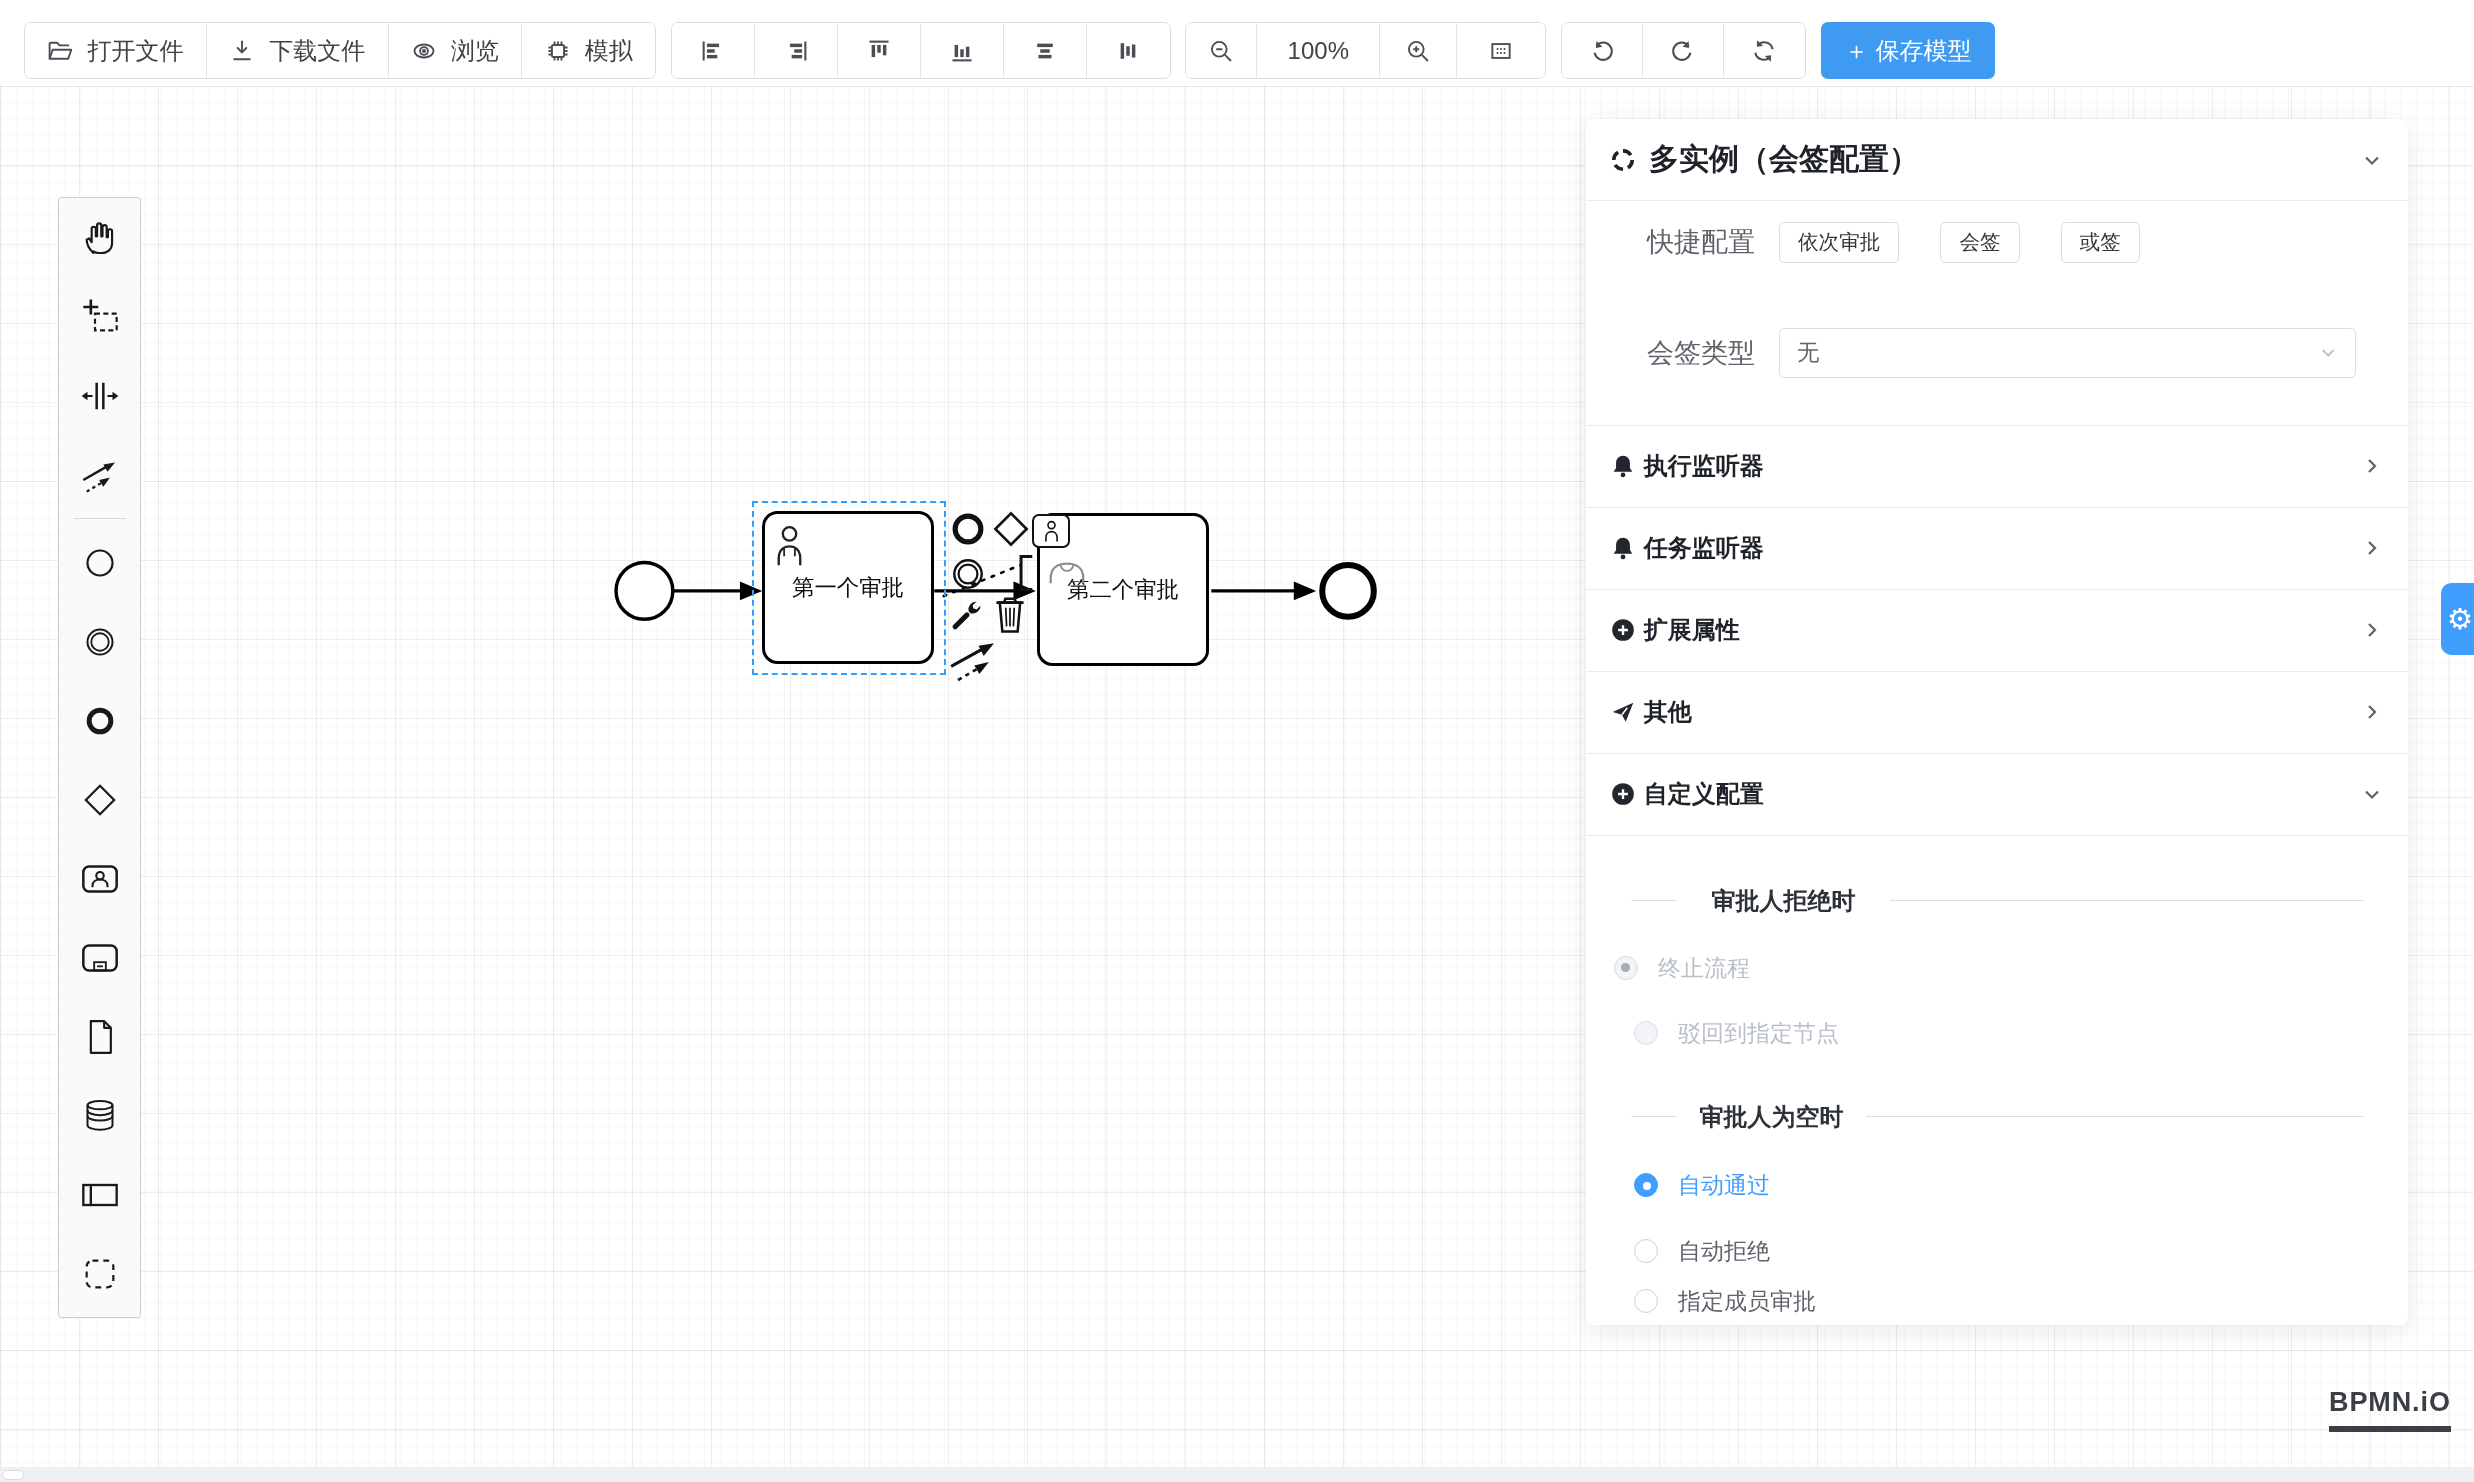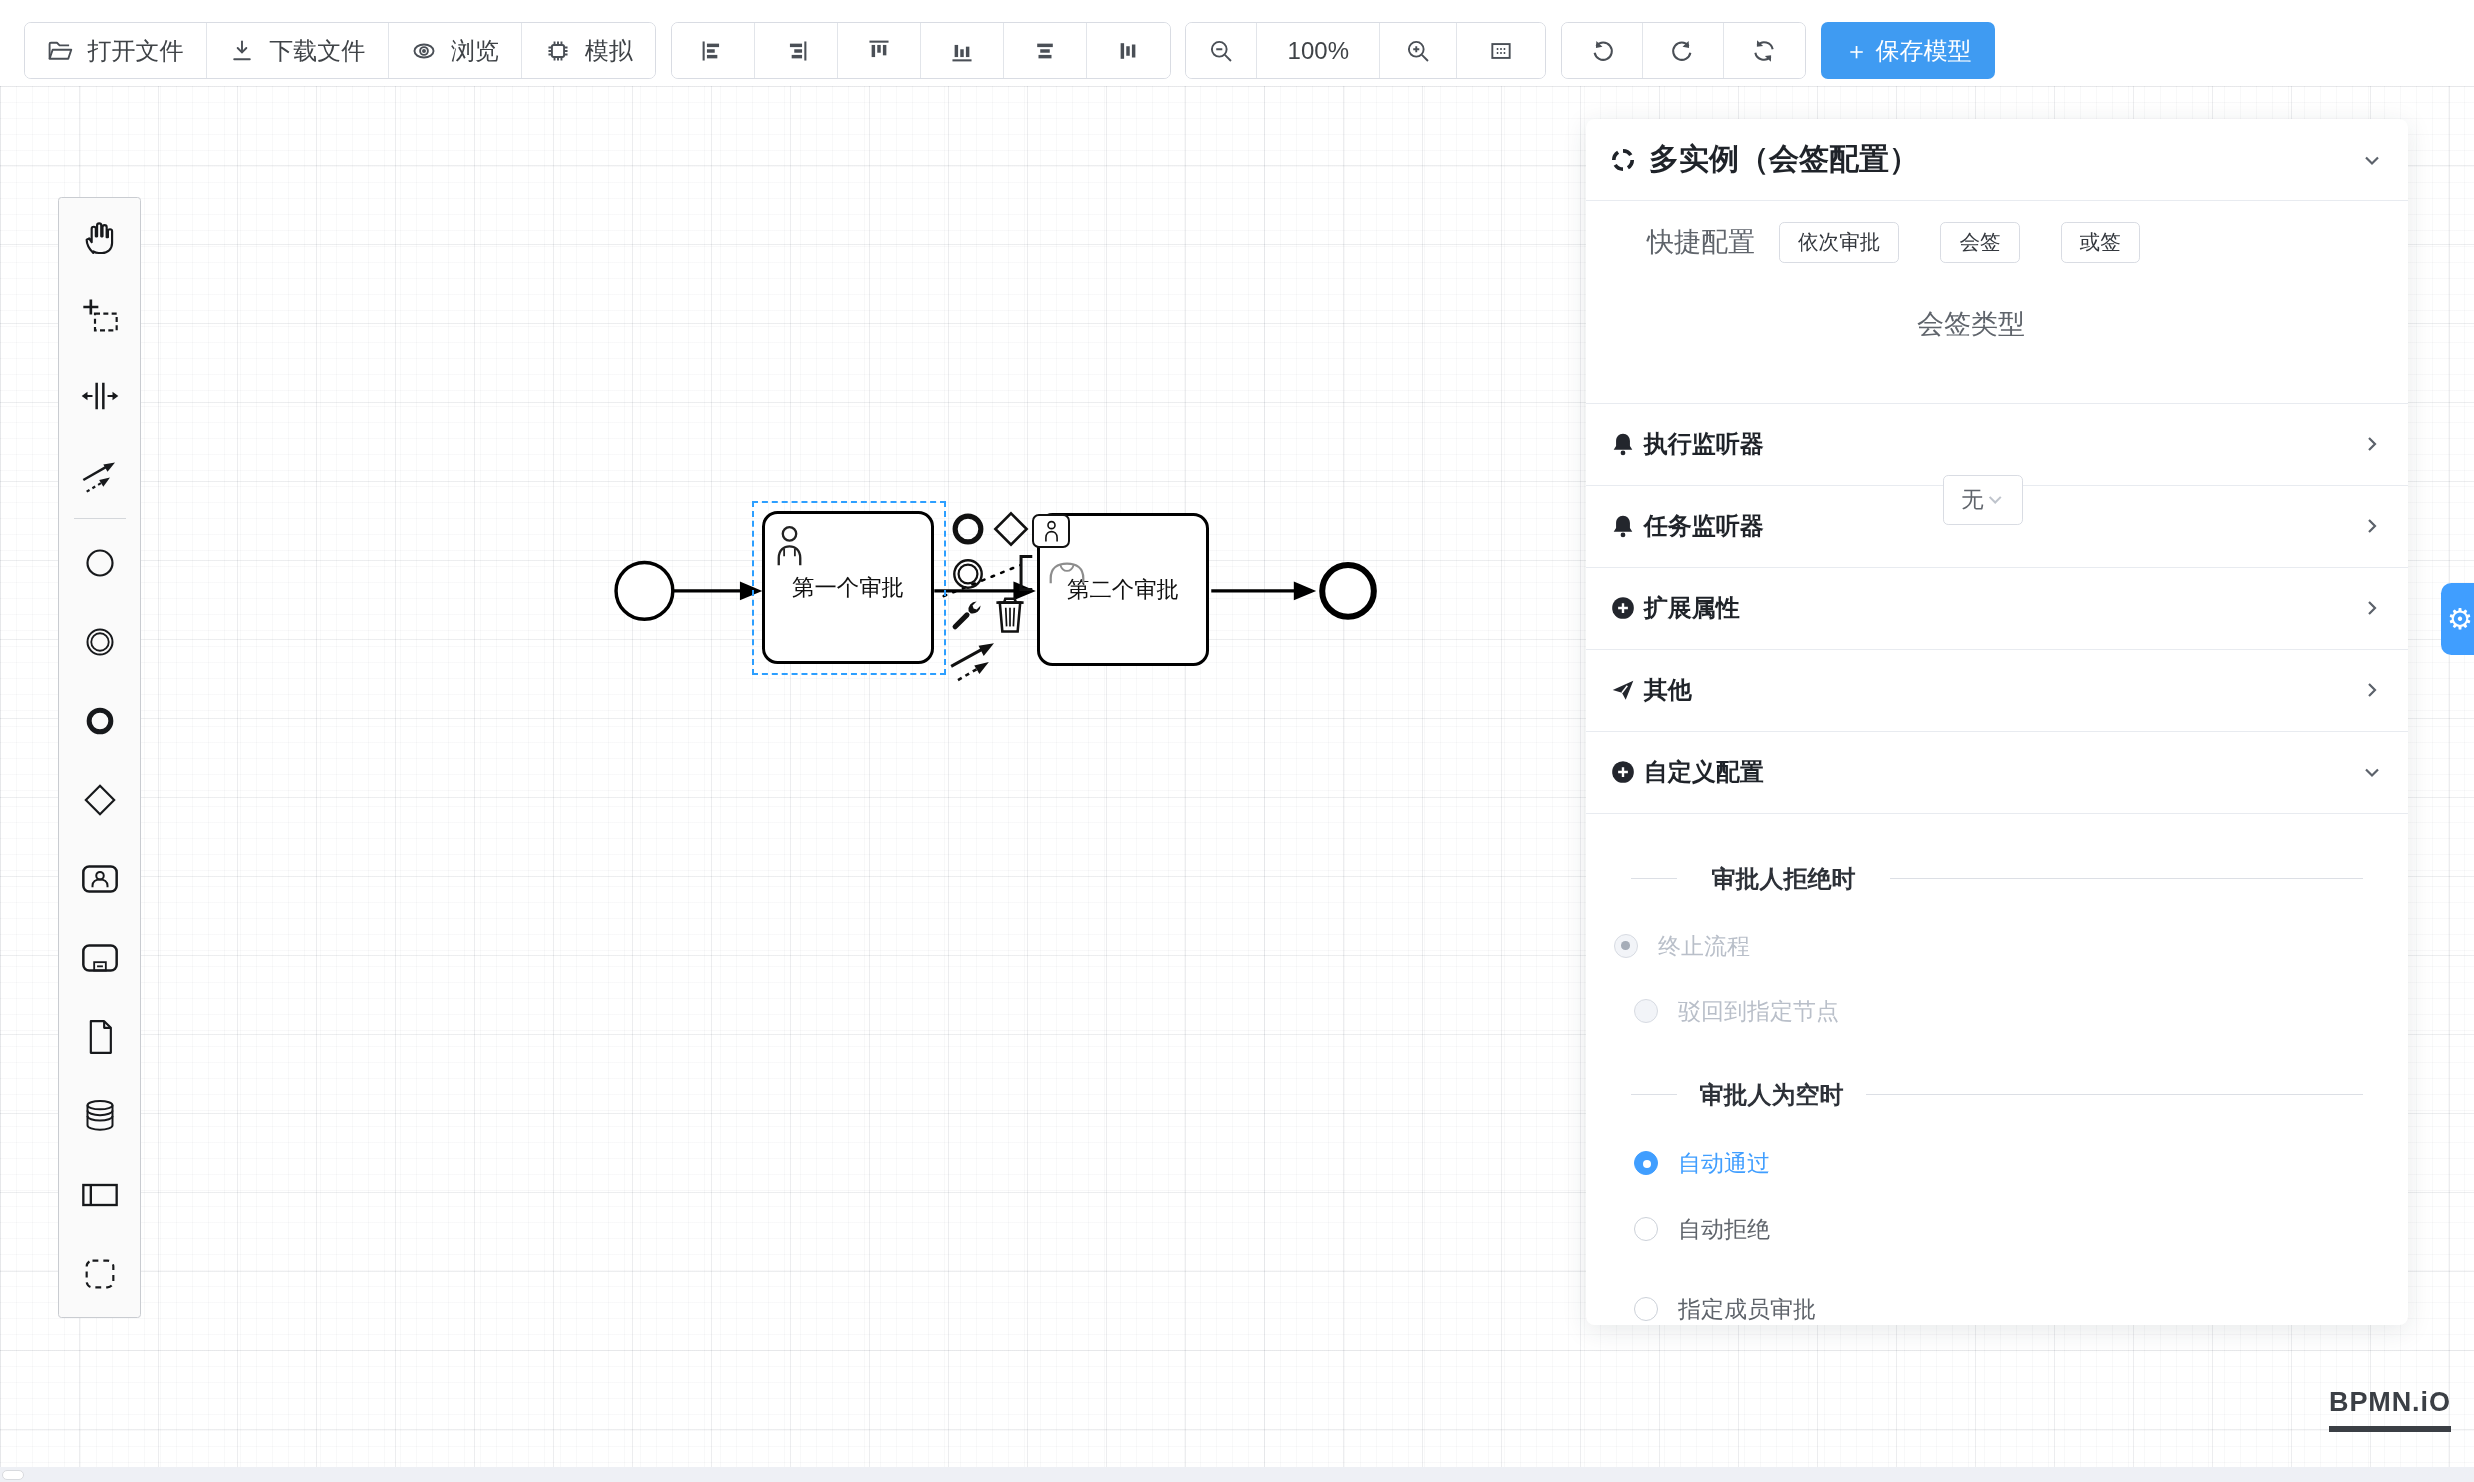--- a/index.html
+++ b/index.html
@@ -422,21 +422,21 @@
 
     <div class="p-field" style="margin-top:20.6px; height:41px;">
       <span class="f-label">快捷配置</span>
       <div class="f-ctrl">
         <button class="mini-btn">依次审批</button>
         <button class="mini-btn">会签</button>
         <button class="mini-btn">或签</button>
       </div>
     </div>
 
-    <div class="p-field" style="margin-top:43px; height:50px;flex-direction:column;">
+    <div class="p-field" style="margin-top:65px; height:50px;">
       <span class="f-label">会签类型</span>
       <div class="f-ctrl">
         <div class="select">
           <span>无</span>
           <span class="chev">
             <svg width="22.4" height="22.4" viewBox="0 0 24 24" fill="none" stroke="currentColor" stroke-width="2.2">
                 <path d="M6 9.5 l6 6 6-6"></path>
               </svg>
           </span>
         </div>
@@ -526,21 +526,21 @@
       <span class="gh-line long"></span>
     </div>
     <div class="radio-row active" style="margin-top:35px;">
       <span class="radio blue"></span>
       <span class="radio-lbl">自动通过</span>
     </div>
     <div class="radio-row" style="margin-top:25px;">
       <span class="radio"></span>
       <span class="radio-lbl">自动拒绝</span>
     </div>
-    <div class="radio-row" style="margin-top:39px;">
+    <div class="radio-row" style="margin-top:9px;">
       <span class="radio"></span>
       <span class="radio-lbl">指定成员审批</span>
     </div>
   </div>
 
   <div class="gear-tab">
     <span>⚙</span>
   </div>
 
   <div class="logo">BPMN.iO</div>

